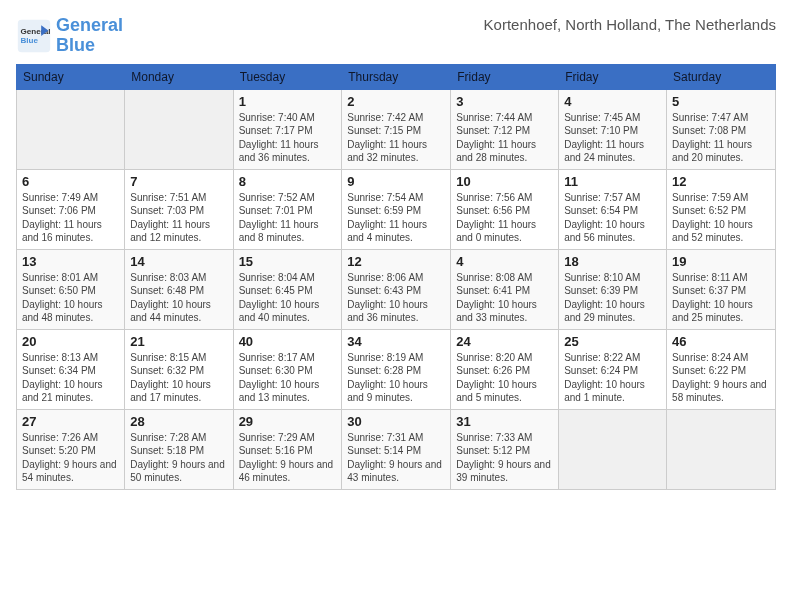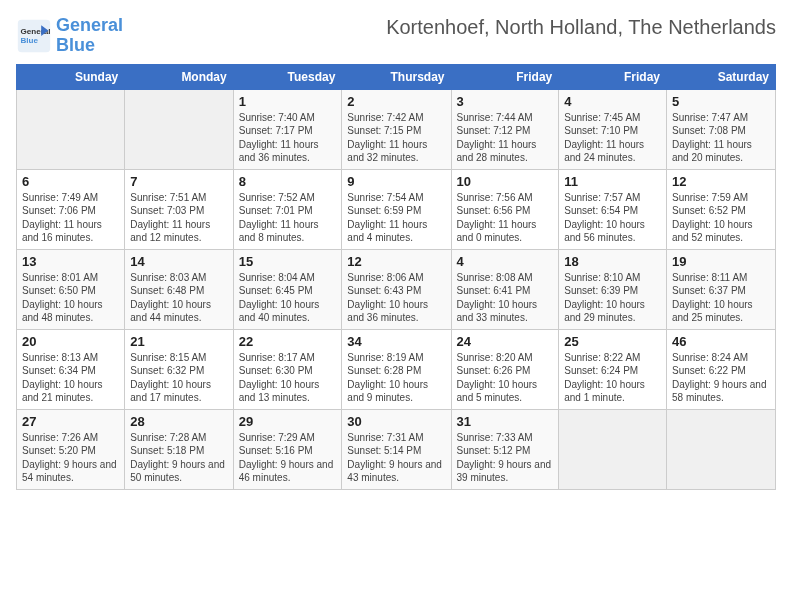--- a/index.html
+++ b/index.html
@@ -35,35 +35,35 @@
     .title-block {
       text-align: right;
     }
     .month-title {
       font-size: 36px;
       font-weight: bold;
       color: #333;
       line-height: 1.1;
     }
     .location-title {
-      font-size: 20px;
+      font-size: 15px;
       color: #555;
     }
     table {
       width: 100%;
       border-collapse: collapse;
       font-size: 11px;
     }
     thead tr th {
       background: #3a6fc4;
-      color: #ffffff;
-      text-align: right;
+      color: #0f172a;
+      text-align: left;
       padding: 5px 6px;
       font-size: 12px;
-      font-weight: bold;
+      font-weight: normal;
       border: 1px solid #3a6fc4;
     }
     tbody tr td {
       border: 1px solid #ccc;
       vertical-align: top;
       padding: 4px 5px;
       height: 80px;
       width: 113px;
     }
     tbody tr:nth-child(odd) td {
@@ -209,21 +209,21 @@
       <tr>
         <td>
           <div class="day-num">20</div>
           <div class="day-info">Sunrise: 8:13 AM<br>Sunset: 6:34 PM<br>Daylight: 10 hours and 21 minutes.</div>
         </td>
         <td>
           <div class="day-num">21</div>
           <div class="day-info">Sunrise: 8:15 AM<br>Sunset: 6:32 PM<br>Daylight: 10 hours and 17 minutes.</div>
         </td>
         <td>
-          <div class="day-num">22</div>
+          <div class="day-num">40</div>
           <div class="day-info">Sunrise: 8:17 AM<br>Sunset: 6:30 PM<br>Daylight: 10 hours and 13 minutes.</div>
         </td>
         <td>
           <div class="day-num">34</div>
           <div class="day-info">Sunrise: 8:19 AM<br>Sunset: 6:28 PM<br>Daylight: 10 hours and 9 minutes.</div>
         </td>
         <td>
           <div class="day-num">24</div>
           <div class="day-info">Sunrise: 8:20 AM<br>Sunset: 6:26 PM<br>Daylight: 10 hours and 5 minutes.</div>
         </td>

